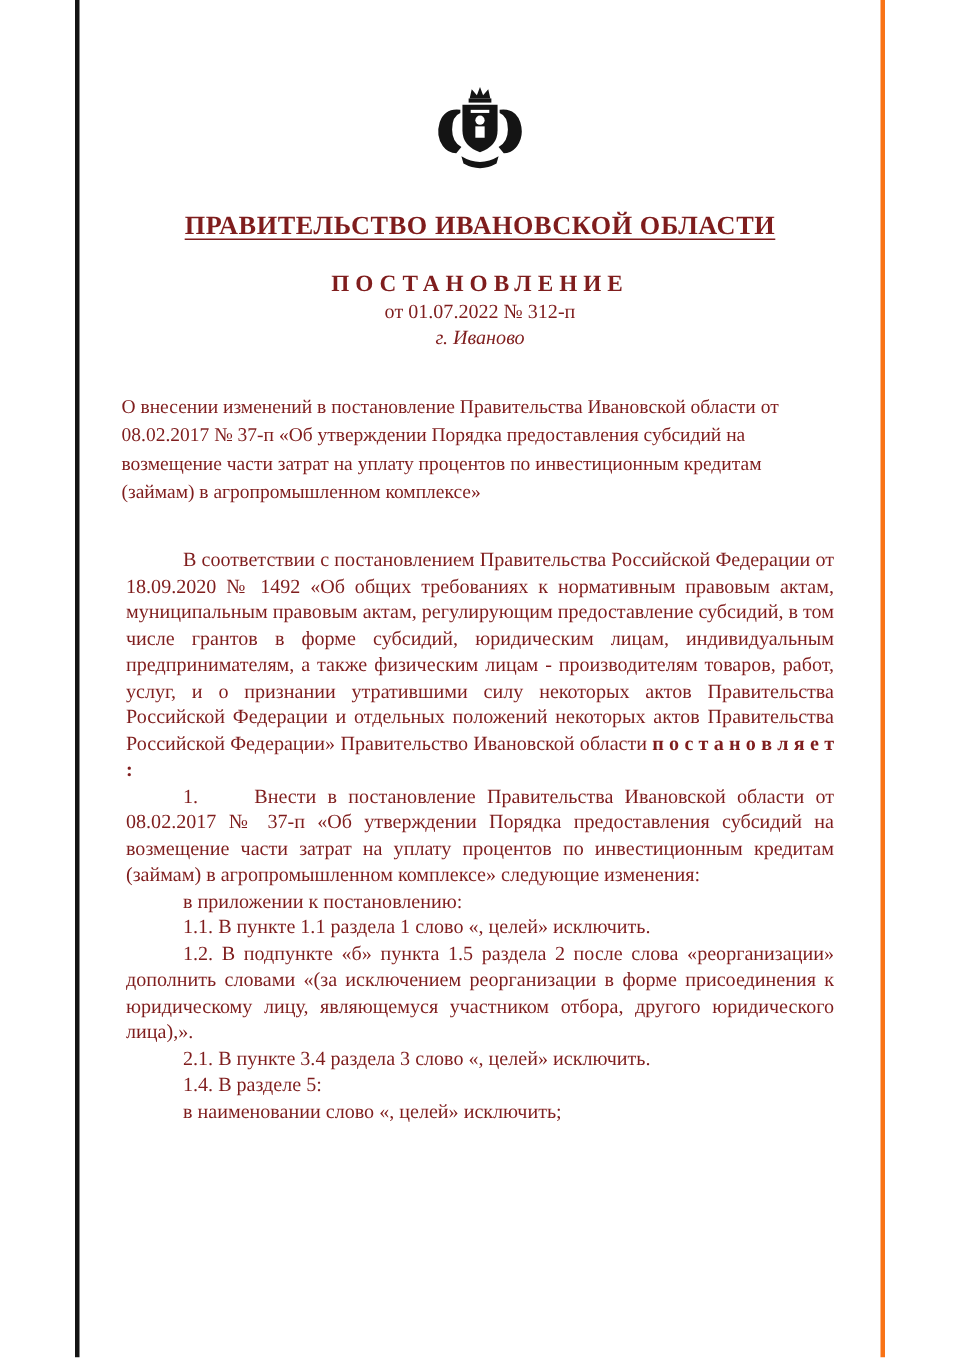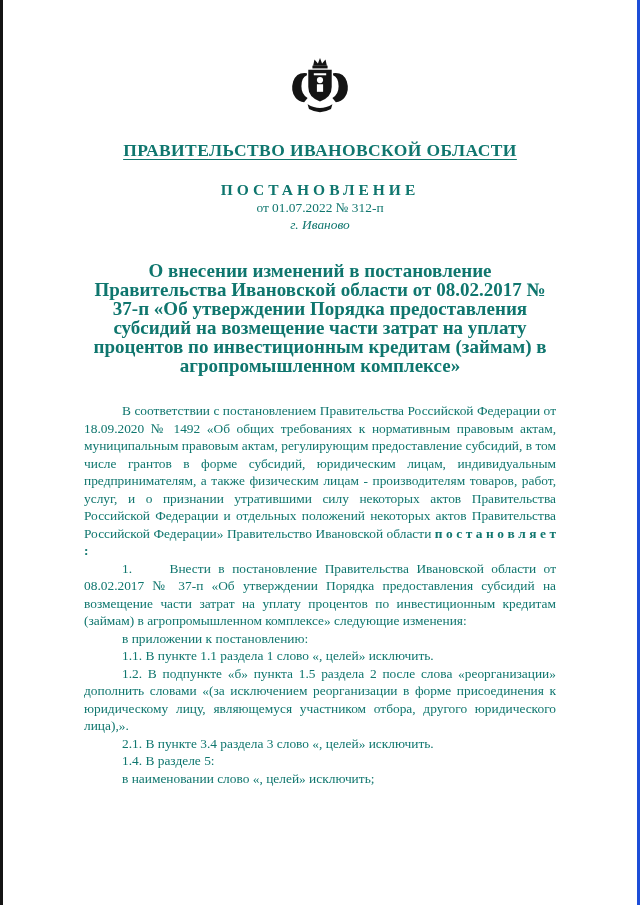--- a/index.html
+++ b/index.html
@@ -2,30 +2,30 @@
 <html lang="ru"><head>
 <meta charset="utf-8">
 <style>
   html, body {
     margin: 0;
     padding: 0;
     background: #ffffff;
   }
   .page {
     position: relative;
-    width: 640px;
+    width: 540px;
     height: 905px;
     box-sizing: border-box;
     margin: 0 auto;
     background: #ffffff;
     border-left: 3px solid #141414;
-    border-right: 3px solid #1d4ed8;
+    border-right: 3px solid #f97316;
     overflow: hidden;
     font-family: "Liberation Serif", "DejaVu Serif", serif;
-    color: #0f766e;
+    color: #7f1d1d;
   }
   .emblem {
     margin: 56px auto 0 auto;
     width: 96px;
     height: 62px;
     display: flex;
     align-items: center;
     justify-content: center;
   }
   .authority {
@@ -51,23 +51,23 @@
   }
   .city-line {
     text-align: center;
     font-size: 13.4px;
     line-height: 17px;
     font-style: italic;
   }
   .subject {
     width: 478px;
     margin: 28px auto 0 auto;
-    text-align: center;
-    font-size: 19px;
-    font-weight: bold;
+    text-align: left;
+    font-size: 13px;
+    font-weight: normal;
     line-height: 19px;
   }
   .body-text {
     width: 472px;
     margin: 27px auto 0 auto;
     font-size: 13.4px;
     line-height: 17.5px;
   }
   .para {
     margin: 0;

